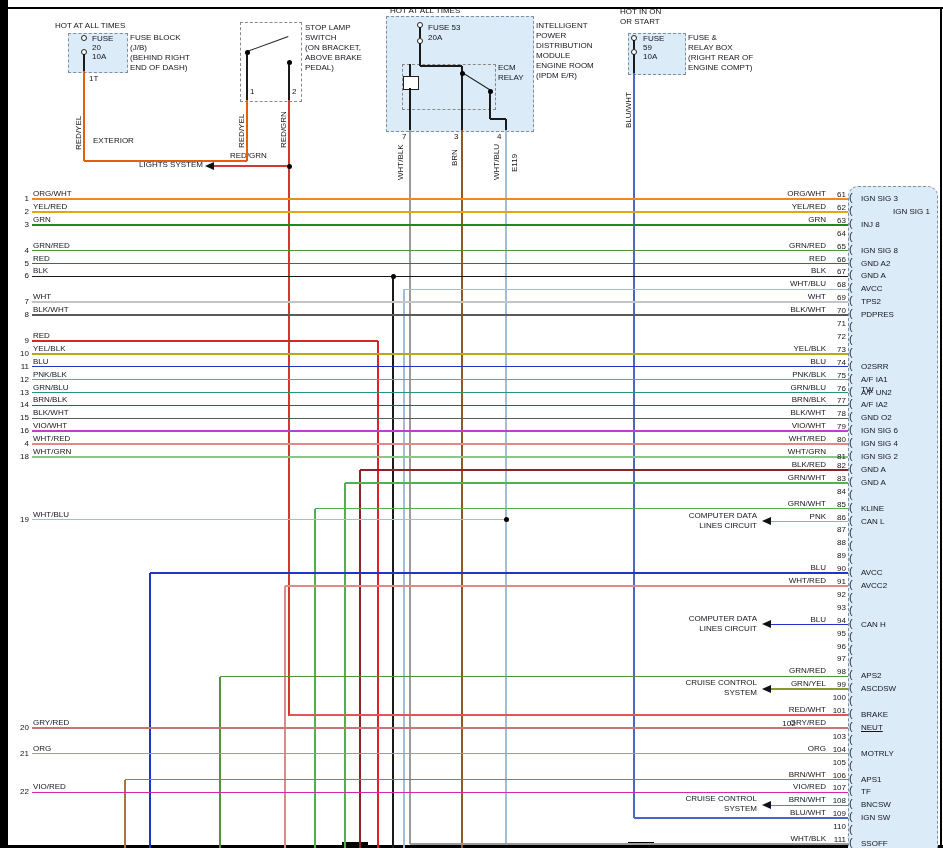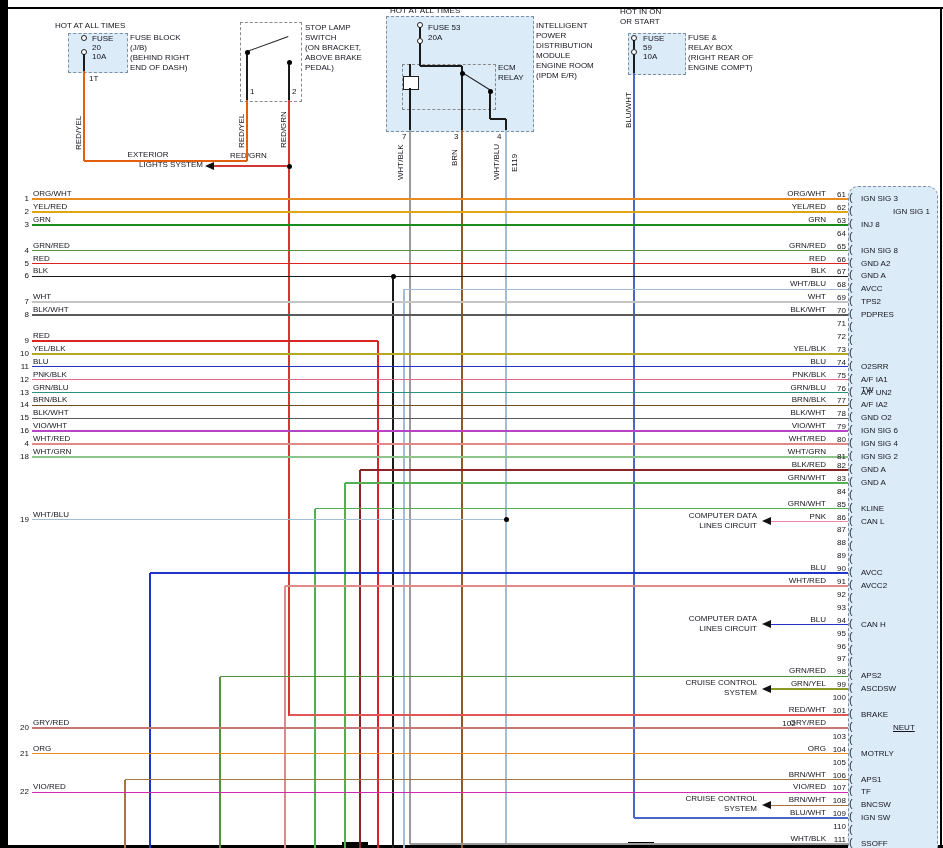--- a/index.html
+++ b/index.html
@@ -54,21 +54,21 @@
   <div class="lbl" style="left:305px;top:33px">SWITCH</div>
   <div class="lbl" style="left:305px;top:43px">(ON BRACKET,</div>
   <div class="lbl" style="left:305px;top:53px">ABOVE BRAKE</div>
   <div class="lbl" style="left:305px;top:63px">PEDAL)</div>
   <div class="blade" style="left:247px;top:51.3px;width:44px;transform:rotate(-20deg)"></div>
   <div class="lbl" style="left:250px;top:87px">1</div>
   <div class="lbl" style="left:292px;top:87px">2</div>
   <div class="vlabel" style="left:237px;top:148px">RED/YEL</div>
   <div class="vlabel" style="left:279px;top:148px">RED/GRN</div>
 
-  <div class="lbl" style="left:93px;top:150px;width:110px;text-align:center">EXTERIOR</div>
+  <div class="lbl" style="left:93px;top:136px;width:110px;text-align:left">EXTERIOR</div>
   <div class="lbl" style="left:93px;top:160px;width:110px;text-align:right">LIGHTS SYSTEM</div>
   <div class="arrL" style="left:205px;top:161.5px"></div>
   <div class="lbl" style="left:230px;top:151px">RED/GRN</div>
 
   <div class="lbl" style="left:390px;top:6px">HOT AT ALL TIMES</div>
   <div class="box" style="left:386px;top:16px;width:146px;height:114px"></div>
   <div class="circ" style="left:417px;top:22px"></div>
   <div class="circ" style="left:417px;top:38px"></div>
   <div class="lbl" style="left:428px;top:23px">FUSE 53</div>
   <div class="lbl" style="left:428px;top:33px">20A</div>
@@ -361,21 +361,21 @@
     <div class="lbl" style="left: 627px; width: 130px; text-align: right; top: 688.2px;">SYSTEM</div>
     <div class="lbl" style="left: 824px; width: 22px; text-align: right; top: 693.1px;">100</div>
     <div class="arc" style="left: 849px; top: 695.1px;">(</div>
     <div class="lbl" style="left: 824px; width: 22px; text-align: right; top: 706px;">101</div>
     <div class="arc" style="left: 849px; top: 708px;">(</div>
     <div class="lbl" style="left: 861px; top: 710px;">BRAKE</div>
     <div class="lbl" style="left: 726px; width: 100px; text-align: right; top: 705px;">RED/WHT</div>
     <div class="h" style="left: 289px; top: 714.2px; width: 559px; background: rgb(224, 85, 85);"></div>
     <div class="lbl" style="left: 778px; width: 22px; text-align: center; top: 718.9px;">102</div>
     <div class="arc" style="left: 849px; top: 720.9px;">(</div>
-    <div class="lbl" style="left: 893px; top: 722.9px; text-decoration: underline;">NEUT</div>
+    <div class="lbl" style="left: 861px; top: 722.9px; text-decoration: underline;">NEUT</div>
     <div class="lbl" style="left: 726px; width: 100px; text-align: right; top: 717.9px;">GRY/RED</div>
     <div class="lbl" style="left: 824px; width: 22px; text-align: right; top: 731.8px;">103</div>
     <div class="arc" style="left: 849px; top: 733.8px;">(</div>
     <div class="lbl" style="left: 824px; width: 22px; text-align: right; top: 744.7px;">104</div>
     <div class="arc" style="left: 849px; top: 746.7px;">(</div>
     <div class="lbl" style="left: 861px; top: 748.7px;">MOTRLY</div>
     <div class="lbl" style="left: 726px; width: 100px; text-align: right; top: 743.7px;">ORG</div>
     <div class="lbl" style="left: 824px; width: 22px; text-align: right; top: 757.6px;">105</div>
     <div class="arc" style="left: 849px; top: 759.6px;">(</div>
     <div class="lbl" style="left: 824px; width: 22px; text-align: right; top: 770.5px;">106</div>

